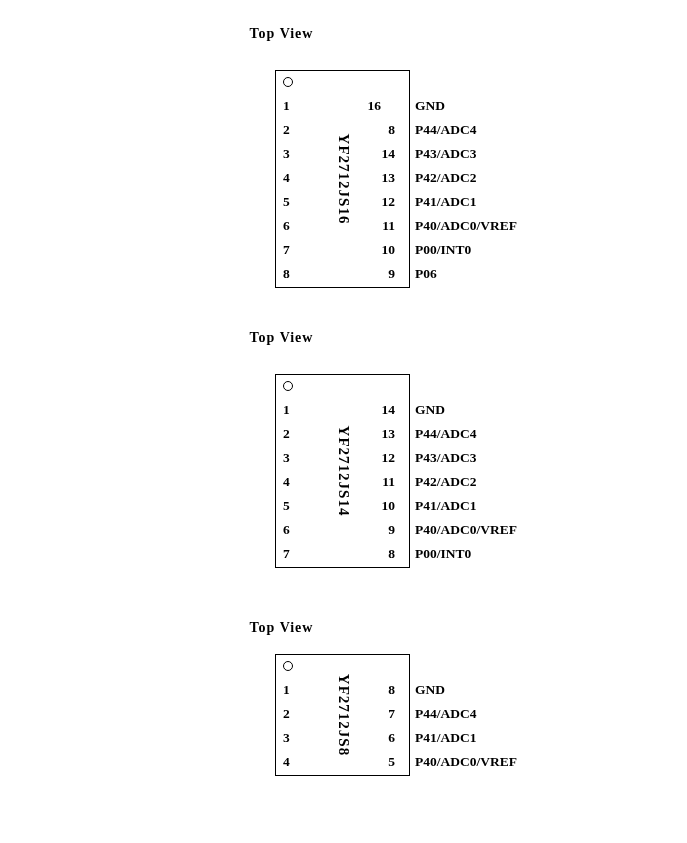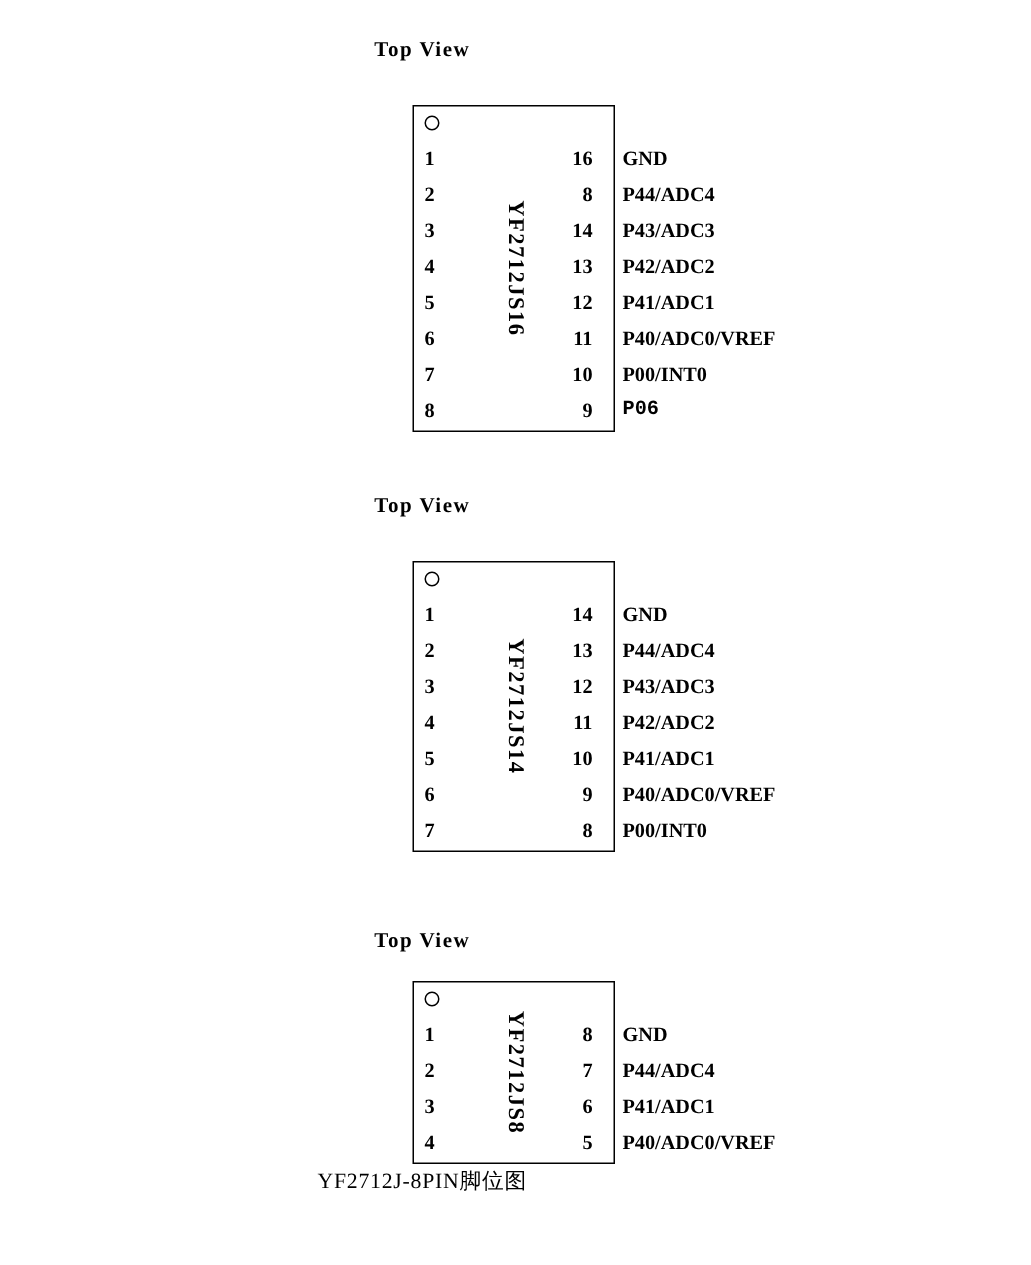--- a/index.html
+++ b/index.html
@@ -98,21 +98,21 @@
 
   <div class="pkg-wrap" style="height:230px;">
     <div class="chip" style="left:275px; top:28px; width:135px; height:218px;">
       <div class="chip-notch"></div>
       <div class="chip-label">YF2712JS16</div>
     </div>
 
     <div class="pin-row" style="left:130px; top:52px; width:290px;">
 
       <span class="left-num" style="left:153px;">1</span>
-      <span class="right-num" style="right:25px;">16</span>
+      <span class="right-num" style="right:39px;">16</span>
       <span class="right-name" style="left:285px;">GND</span>
     </div>
     <div class="pin-row" style="left:130px; top:76px; width:290px;">
 
       <span class="left-num" style="left:153px;">2</span>
       <span class="right-num" style="right:25px;">8</span>
       <span class="right-name" style="left:285px;">P44/ADC4</span>
     </div>
     <div class="pin-row" style="left:130px; top:100px; width:290px;">
 
@@ -141,21 +141,21 @@
     <div class="pin-row" style="left:130px; top:196px; width:290px;">
 
       <span class="left-num" style="left:153px;">7</span>
       <span class="right-num" style="right:25px;">10</span>
       <span class="right-name" style="left:285px;">P00/INT0</span>
     </div>
     <div class="pin-row" style="left:130px; top:220px; width:290px;">
 
       <span class="left-num" style="left:153px;">8</span>
       <span class="right-num" style="right:25px;">9</span>
-      <span class="right-name" style="left:285px;font-family:Liberation Mono, monospace;">P06</span>
+      <span class="right-name" style="left:285px;">P06</span>
     </div>
   </div>
 
 </div>
 
 <div class="diagram" style="top:330px;">
   <div class="top-view">Top View</div>
 
   <div class="pkg-wrap" style="height:208px;">
     <div class="chip" style="left:275px; top:28px; width:135px; height:194px;">
@@ -237,14 +237,13 @@
       <span class="right-name" style="left:285px;">P41/ADC1</span>
     </div>
     <div class="pin-row" style="left:130px; top:114px; width:290px;">
 
       <span class="left-num" style="left:153px;">4</span>
       <span class="right-num" style="right:25px;">5</span>
       <span class="right-name" style="left:285px;">P40/ADC0/VREF</span>
     </div>
   </div>
 
-  <div class="caption" style="margin-top:22px;">YF2712J-8PIN脚位图</div>
 </div>
 
 </body></html>

